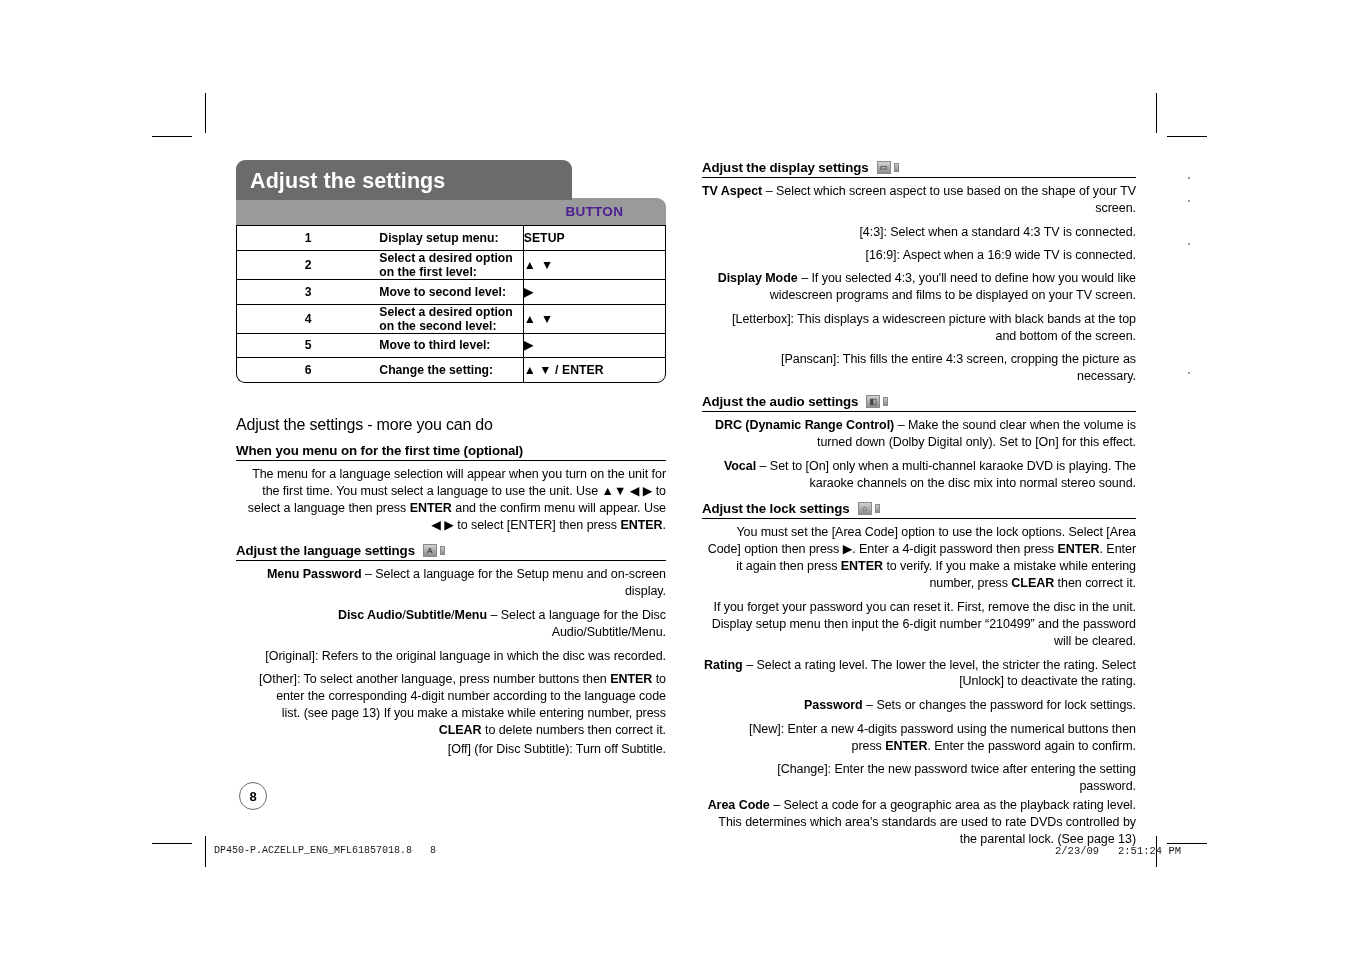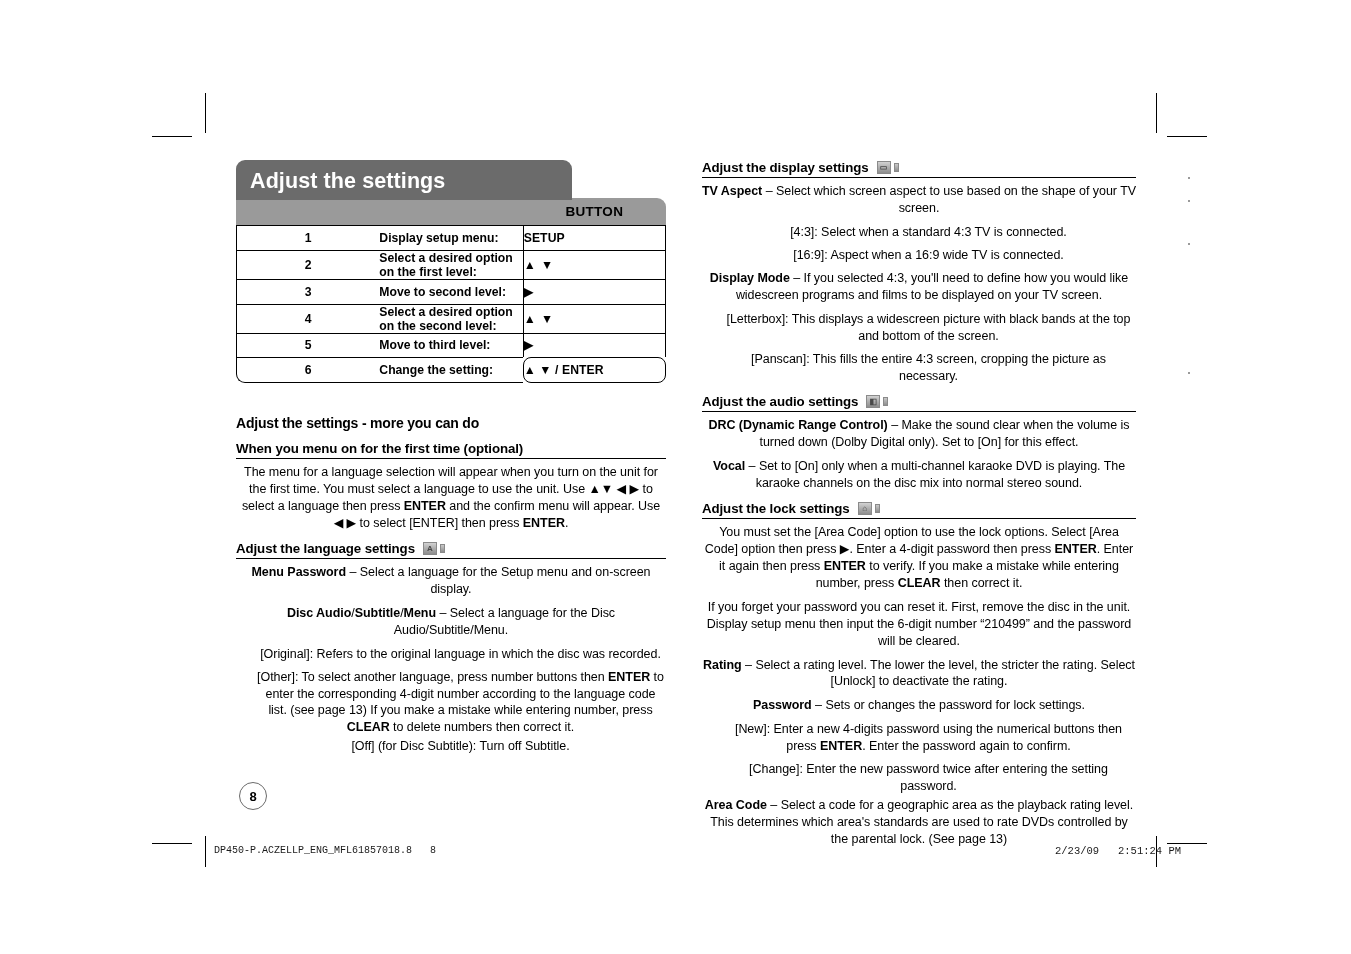--- a/index.html
+++ b/index.html
@@ -74,21 +74,21 @@
   }
 
   .thead-row td {
     height: 27px;
     background: #9a9a9a;
   }
   .thead-blank {
     border-radius: 0;
   }
   .thead-button {
-    color: #000000;
+    color: #4c1d95;
     font-size: 13.5px;
     font-weight: bold;
     text-align: center;
     border-radius: 0 9px 0 0;
     letter-spacing: 0.3px;
   }
 
   .brow td {
     height: 23.8px;
     border-top: 1px solid #000;
@@ -107,28 +107,28 @@
   .c-btn {
     width: 146px;
     border-left: 1px solid #000;
     border-right: 1px solid #000;
     padding-left: 9px;
     font-size: 12.6px;
     letter-spacing: 0.1px;
   }
   .brow.last td { border-bottom: 1px solid #000; }
   .brow.last .c-num { border-bottom-left-radius: 9px; }
-  .brow.last .c-btn { border-bottom-right-radius: 9px; border-radius: 8px; }
+  .brow.last .c-btn { border-bottom-right-radius: 9px; }
 
   .arrow { font-size: 11px; letter-spacing: 1px; }
 
   
   h2.more-head {
-    font-size: 14px;
-    font-weight: bold;
+    font-size: 16px;
+    font-weight: normal;
     margin: 33px 0 6px 0;
     letter-spacing: -0.2px;
     line-height: 1.1;
   }
 
   .sec-head {
     font-size: 13.3px;
     font-weight: bold;
     border-bottom: 1.6px solid #000;
     padding-bottom: 2px;
@@ -168,21 +168,21 @@
     width: 5px; height: 9px;
     background: linear-gradient(180deg,#c9c9c9,#8e8e8e);
     border: 1px solid #8a8a8a;
     box-sizing: border-box;
   }
 
   p.body {
     font-size: 12.5px;
     line-height: 1.355;
     margin: 0 0 7px 0;
-    text-align: center;
+    text-align: right;
     letter-spacing: -0.05px;
   }
   p.body.sub {
     margin-left: 19px;
     margin-bottom: 6px;
   }
   p.body.tightgap { margin-bottom: 2px; }
   b { font-weight: bold; }
 
   

